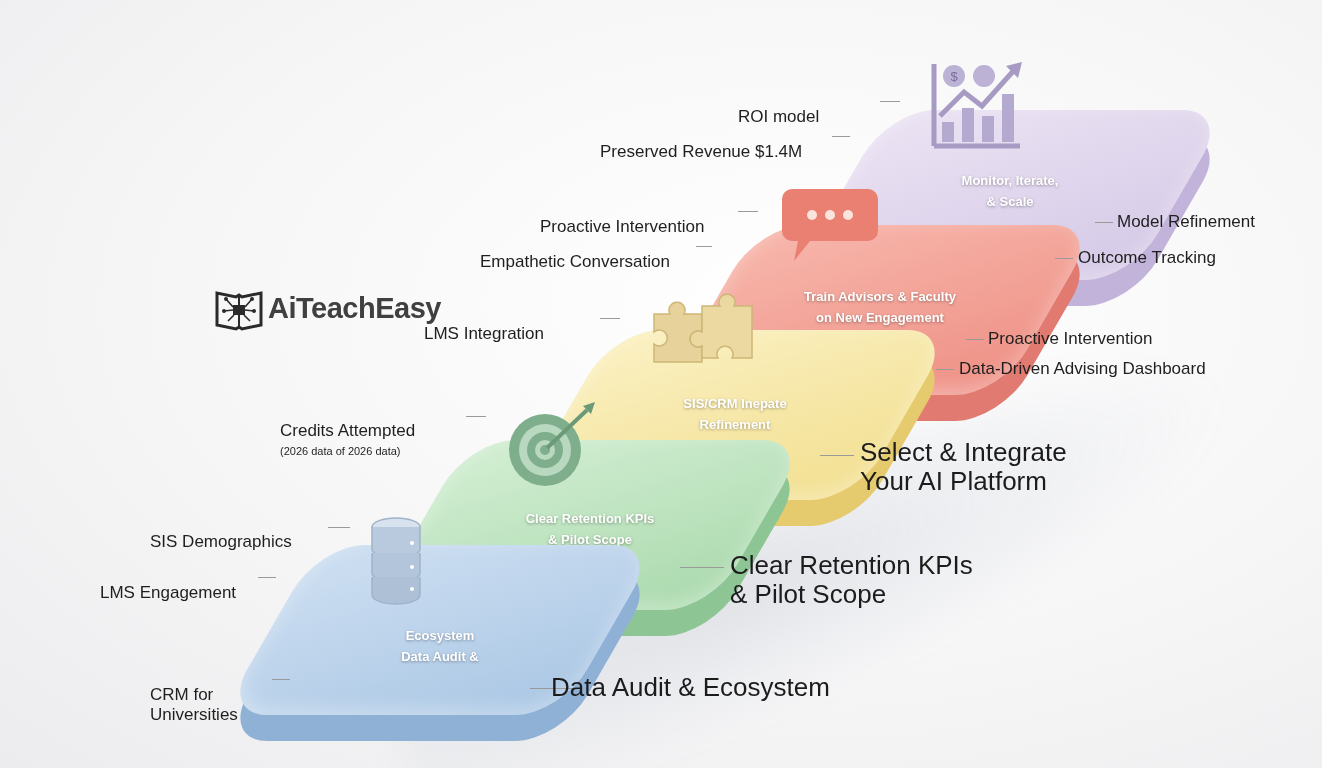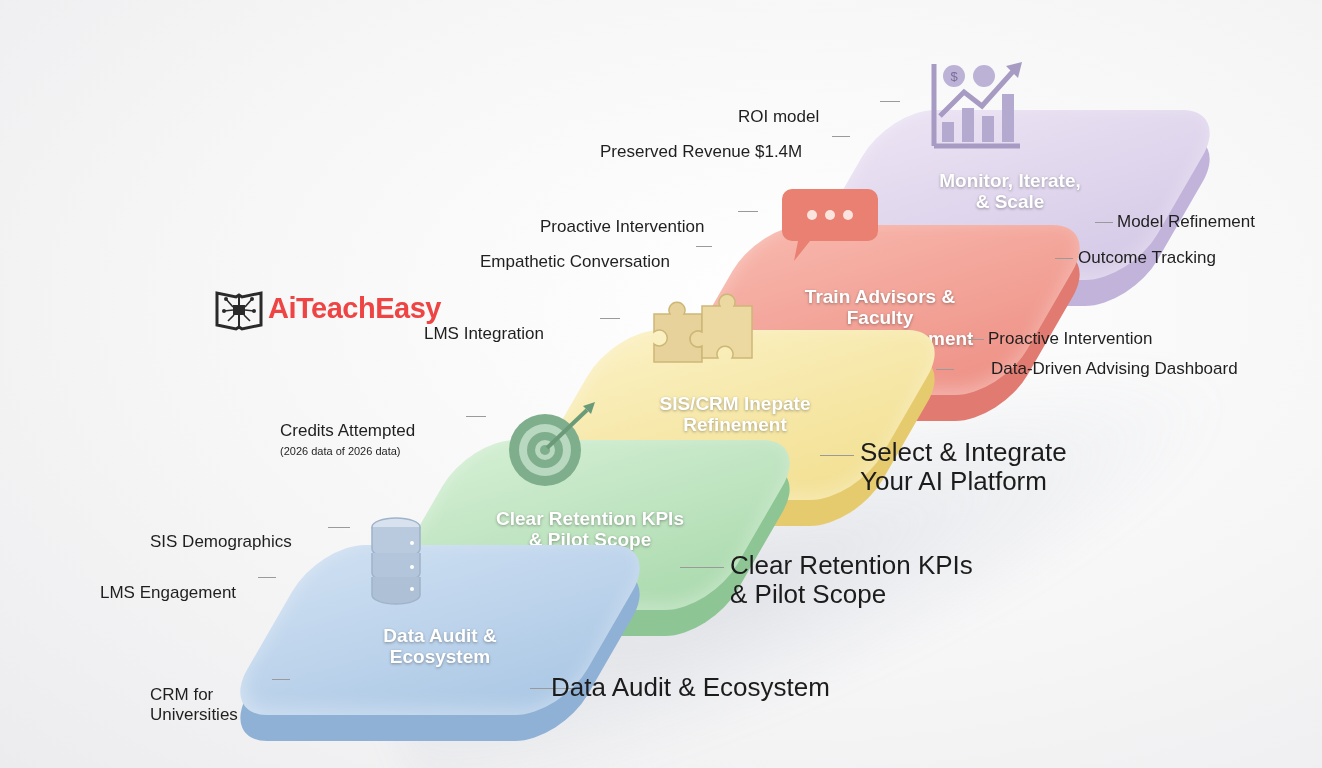--- a/index.html
+++ b/index.html
@@ -19,21 +19,21 @@
       position: absolute; left: 0; top: 26px; width: 340px; height: 170px;
       border-radius: 46px; transform: skewX(-30deg) rotate(0deg);
     }
     .step .top {
       position: absolute; left: 0; top: 0; width: 340px; height: 170px;
       border-radius: 46px; transform: skewX(-30deg);
       box-shadow: inset 0 -6px 18px rgba(255,255,255,0.35);
     }
     .step .lbl {
       position: absolute; left: 60px; width: 220px; text-align: center;
-      color: #ffffff; font-weight: bold; font-size: 19px; line-height: 21px;
+      color: #ffffff; font-weight: bold; font-size: 13px; line-height: 21px;
       text-shadow: 0 1px 3px rgba(0,0,0,0.35);
     }
     .s1 { left: 270px; top: 545px; }
     .s1 .top { background: linear-gradient(160deg, #cfe0f2 0%, #a9c6e4 100%); }
     .s1 .side { background: #8fb1d6; }
     .s2 { left: 420px; top: 440px; }
     .s2 .top { background: linear-gradient(160deg, #d4efd4 0%, #a9d9ac 100%); }
     .s2 .side { background: #8dc594; }
     .s3 { left: 565px; top: 330px; }
     .s3 .top { background: linear-gradient(160deg, #fbf1c4 0%, #f2df8f 100%); }
@@ -47,21 +47,21 @@
 
     .note {
       position: absolute; color: #1f1f1f; font-size: 17px; line-height: 20px; white-space: nowrap;
     }
     .note.right { text-align: left; margin-top: 16px; }
     .note small { font-size: 11px; display: block; }
     .big { position: absolute; color: #1c1c1c; font-size: 26px; line-height: 29px; }
     .leader { position: absolute; height: 1px; background: #9a9a9a; }
 
     .logo { position: absolute; left: 214px; top: 285px; display: flex; align-items: center; }
-    .logo .name { font-size: 29px; font-weight: bold; color: #ef4444; margin-left: 4px; letter-spacing: -0.5px; }
+    .logo .name { font-size: 29px; font-weight: bold; color: #404040; margin-left: 4px; letter-spacing: -0.5px; }
 
     .icon { position: absolute; }
   </style>
 </head>
 <body>
 
 <div class="stage">
   <div class="shadow"></div>
 
   <div class="logo">
@@ -111,22 +111,22 @@
     <div class="lbl" style="top:68px;">
       <div>Clear Retention KPIs</div>
       <div>&amp; Pilot Scope</div>
     </div>
   </div>
 
   <div class="step s1">
     <div class="side"></div>
     <div class="top"></div>
     <div class="lbl" style="top:80px;">
+      <div>Ecosystem</div>
       <div>Data Audit &amp;</div>
-      <div>Ecosystem</div>
     </div>
   </div>
 
   <svg class="icon" style="left:368px; top:515px;" width="56" height="90" viewBox="0 0 56 90">
     <ellipse cx="28" cy="12" rx="24" ry="9" fill="#d7e2ee" stroke="#9fb3c9" stroke-width="1.5"></ellipse>
     <path d="M4 12 V34 A24 9 0 0 0 52 34 V12" fill="#b9cade" stroke="#9fb3c9" stroke-width="1.5"></path>
     <path d="M4 38 V58 A24 9 0 0 0 52 58 V38" fill="#b3c5da" stroke="#9fb3c9" stroke-width="1.5"></path>
     <path d="M4 62 V80 A24 9 0 0 0 52 80 V62" fill="#adc0d6" stroke="#9fb3c9" stroke-width="1.5"></path>
     <circle cx="44" cy="28" r="2" fill="#fff"></circle>
       <circle cx="44" cy="52" r="2" fill="#fff"></circle>
@@ -199,21 +199,21 @@
   <div class="leader" style="left:272px; top:679px; width:18px;"></div>
 
   <div class="leader" style="left:1095px; top:222px; width:18px;"></div>
   <div class="note" style="left:1117px; top:212px;">Model Refinement</div>
   <div class="leader" style="left:1055px; top:258px; width:18px;"></div>
   <div class="note" style="left:1078px; top:248px;text-align:center;">Outcome Tracking</div>
 
   <div class="leader" style="left:966px; top:339px; width:18px;"></div>
   <div class="note" style="left:988px; top:329px;">Proactive Intervention</div>
   <div class="leader" style="left:936px; top:369px; width:18px;"></div>
-  <div class="note" style="left:959px; top:359px;margin-left:32px;">Data-Driven Advising Dashboard</div>
+  <div class="note" style="left:959px; top:359px;">Data-Driven Advising Dashboard</div>
 
   <div class="leader" style="left:820px; top:455px; width:34px;"></div>
   <div class="big" style="left:860px; top:438px;">
     <div>Select &amp; Integrate</div>
     <div>Your AI Platform</div>
   </div>
 
   <div class="leader" style="left:680px; top:567px; width:44px;"></div>
   <div class="big" style="left:730px; top:551px;">
     <div>Clear Retention KPIs</div>

